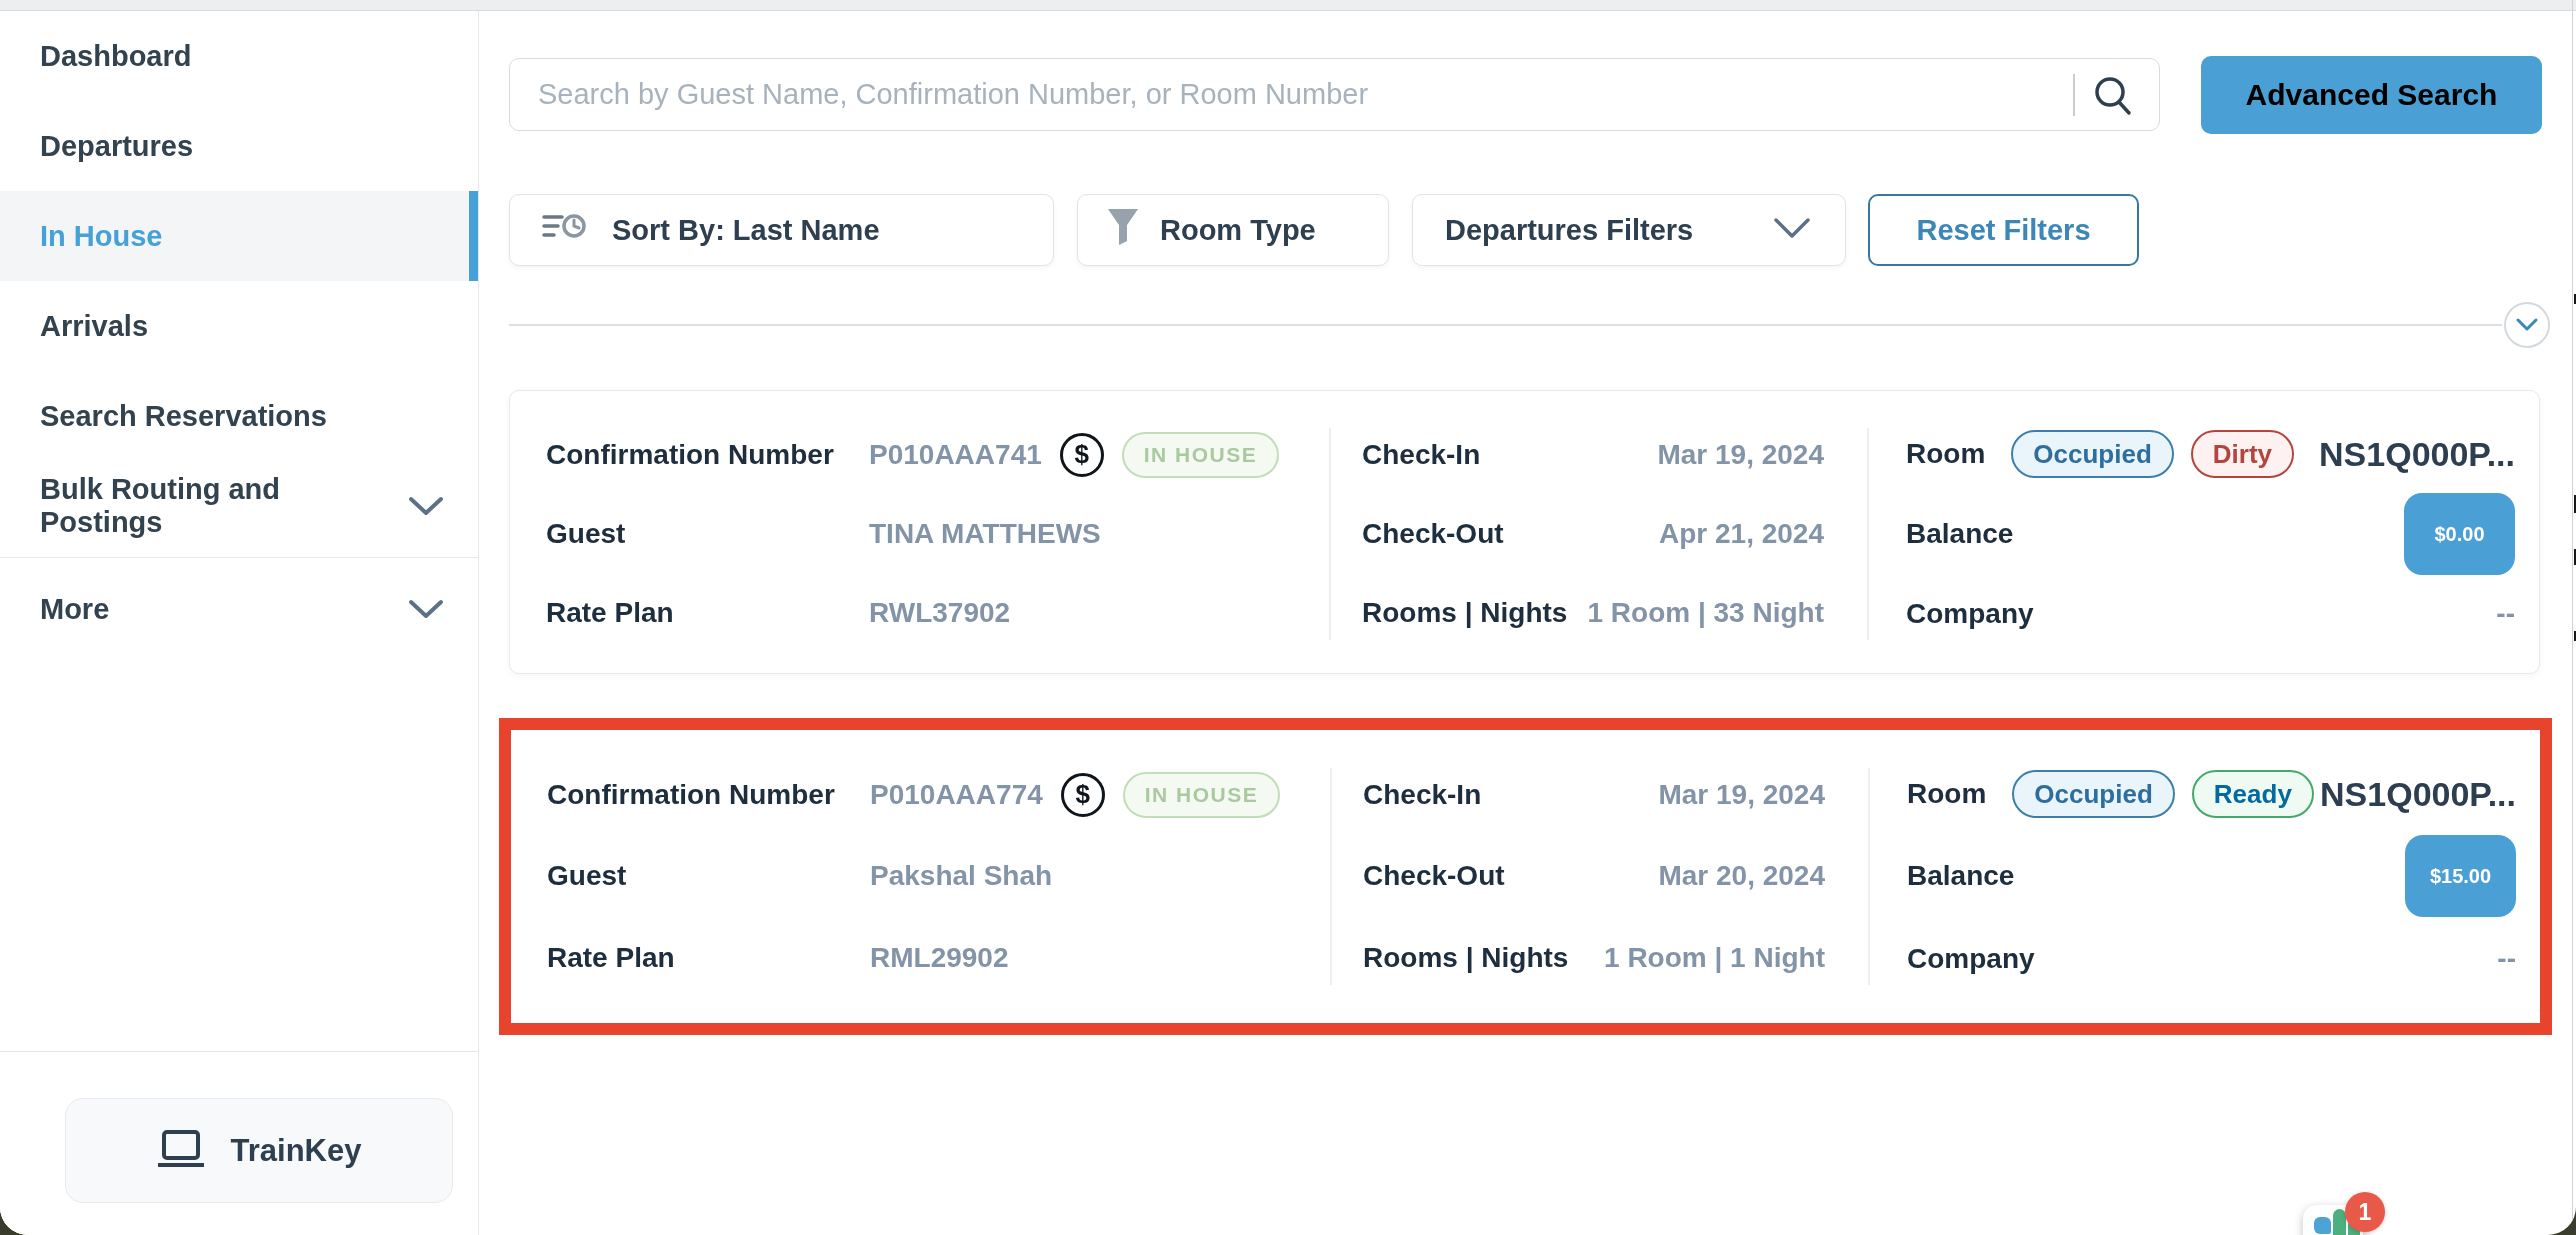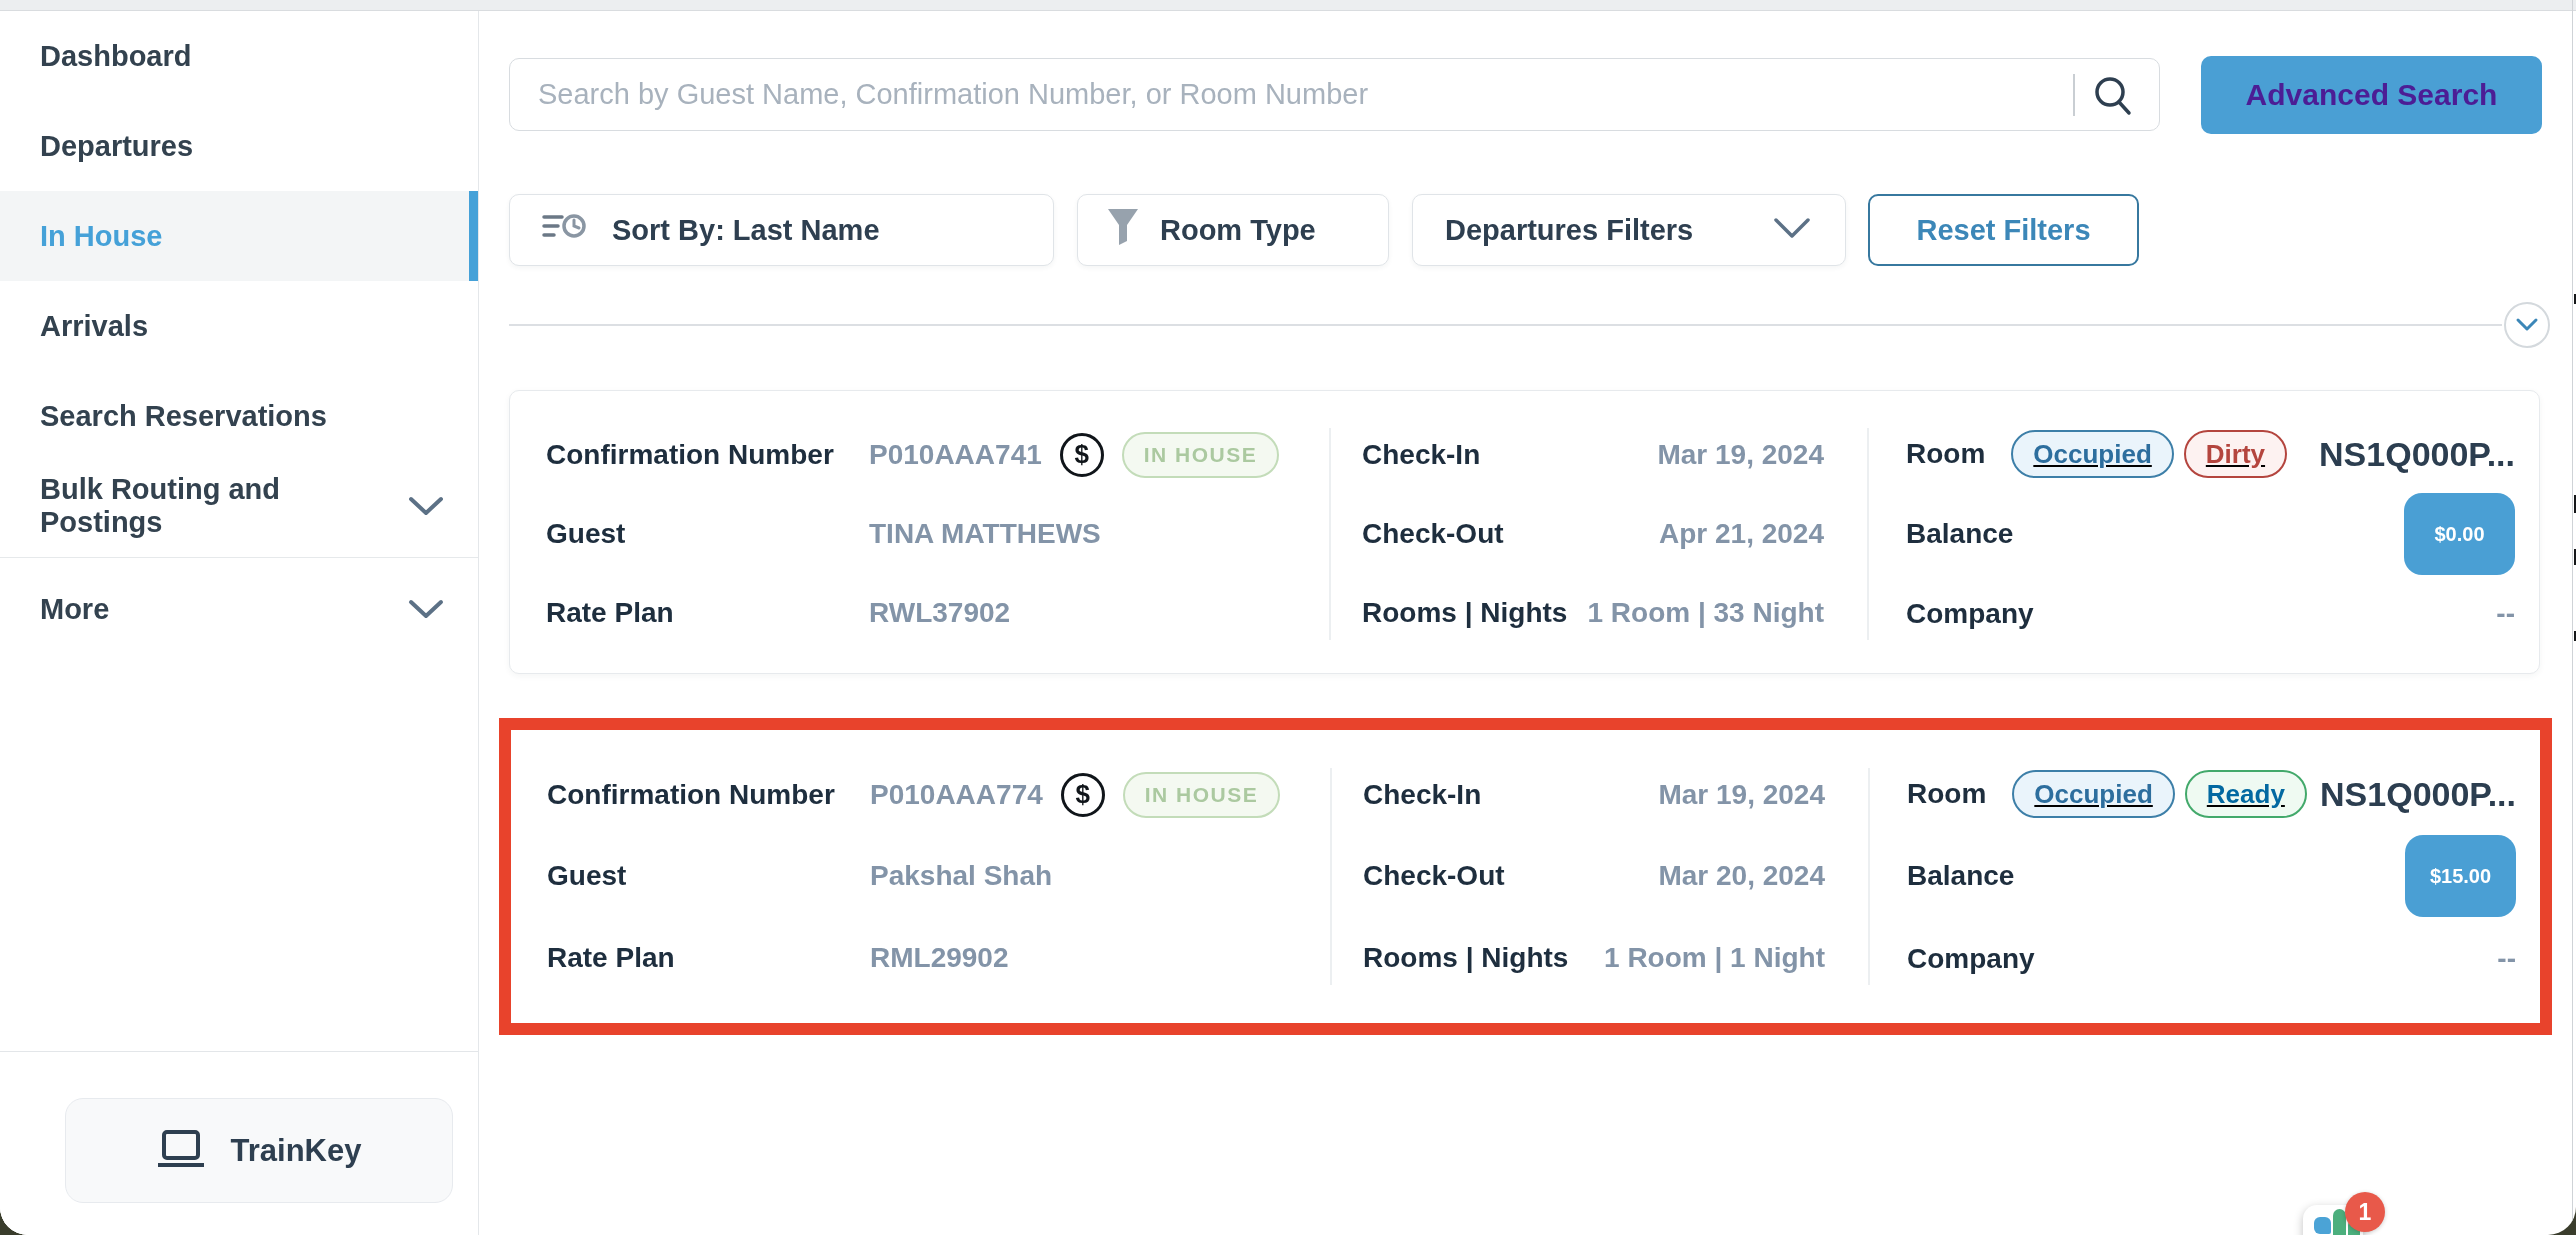--- a/index.html
+++ b/index.html
@@ -30,21 +30,21 @@
   .trainkey-btn .tk-label{font-size:31px;font-weight:700;color:#2e3f50;}
 
   
   .search-box{position:absolute;left:509px;top:58px;width:1651px;height:73px;border:1px solid #d8dce0;border-radius:10px;background:#fff;
     box-sizing:border-box;display:flex;align-items:center;}
   .search-input{flex:1;border:none;outline:none;font-family:"Liberation Sans",sans-serif;font-size:29px;color:#33424f;padding:0 0 0 28px;background:transparent;}
   .search-input::placeholder{color:#a8b2bd;}
   .search-sep{width:2px;height:42px;background:#c9ced3;margin:0 16px 0 8px;}
   .search-glass{width:68px;display:flex;align-items:center;justify-content:flex-start;}
   .adv-btn{position:absolute;left:2201px;top:56px;width:341px;height:78px;background:#4a9fd4;border-radius:10px;border:none;
-    color:#4c1d95;font-size:30px;font-weight:600;font-family:"Liberation Sans",sans-serif;cursor:pointer;display:flex;align-items:center;justify-content:center;}
+    color:#000000;font-size:30px;font-weight:600;font-family:"Liberation Sans",sans-serif;cursor:pointer;display:flex;align-items:center;justify-content:center;}
 
   
   .fbox{position:absolute;top:194px;height:72px;background:#fff;border:1px solid #e0e4e8;border-radius:10px;box-sizing:border-box;
     display:flex;align-items:center;box-shadow:0 2px 5px rgba(40,50,60,.05);cursor:pointer;
     font-size:29px;font-weight:600;color:#2e3f50;}
   .sort-box{left:509px;width:545px;padding:0 30px 0 32px;gap:24px;}
   .roomtype-box{left:1077px;width:312px;padding:0 24px 0 28px;gap:20px;}
   .addfilters-box{left:1412px;width:434px;padding:0 34px 0 32px;justify-content:space-between;}
   .reset-btn{position:absolute;left:1868px;top:194px;width:271px;height:72px;background:#fff;border:2px solid #37789f;border-radius:10px;
     box-sizing:border-box;display:flex;align-items:center;justify-content:center;font-size:29px;font-weight:600;color:#3c87b8;cursor:pointer;}
@@ -72,21 +72,21 @@
   .val{font-size:28px;font-weight:700;color:#8394a8;}
   .conf-wrap{display:flex;align-items:center;gap:18px;}
   .dollar-icon{width:44px;height:44px;border-radius:50%;border:3px solid #10151a;box-sizing:border-box;display:flex;align-items:center;justify-content:center;
     font-size:26px;font-weight:700;color:#10151a;}
   .inhouse-badge{height:46px;border-radius:23px;border:2px solid #c3dcb9;background:#f4f9f1;color:#abc9a0;
     display:flex;align-items:center;padding:0 20px;font-size:21px;font-weight:700;letter-spacing:1.5px;box-sizing:border-box;}
   .pill{height:48px;border-radius:24px;display:flex;align-items:center;padding:0 20px;font-size:26px;font-weight:600;box-sizing:border-box;}
   .pill.occ{background:#eaf4fb;border:2.5px solid #3d7fa8;color:#2d6e9e;}
   .pill.hk-dirty{background:#fdf2f1;border:2.5px solid #b4453e;color:#b4453e;}
   .pill.hk-ready{background:#effaf2;border:2.5px solid #43a96b;color:#0369a1;}
-  .pill-group{display:flex;gap:10px;margin-left:26px;margin-right:auto;text-decoration:underline;}
+  .pill-group{display:flex;gap:17px;margin-left:26px;margin-right:auto;}
   .room-number{font-size:34px;font-weight:700;color:#2c3e50;}
   .balance-btn{min-width:111px;height:82px;background:#4a9fd4;border:none;border-radius:18px;color:#fff;font-size:20px;font-weight:600;
     font-family:"Liberation Sans",sans-serif;display:flex;align-items:center;justify-content:center;padding:0 16px;box-sizing:border-box;cursor:pointer;}
 
   
   .right-line{position:absolute;left:2572px;top:0;width:1px;height:1235px;background:#cfd3d7;}
   .edge-frag{position:absolute;left:2574px;width:2px;background:#16181a;}
 
   
   .chat-launcher{position:absolute;left:2303px;top:1205px;width:60px;height:60px;background:#ffffff;border-radius:14px;

